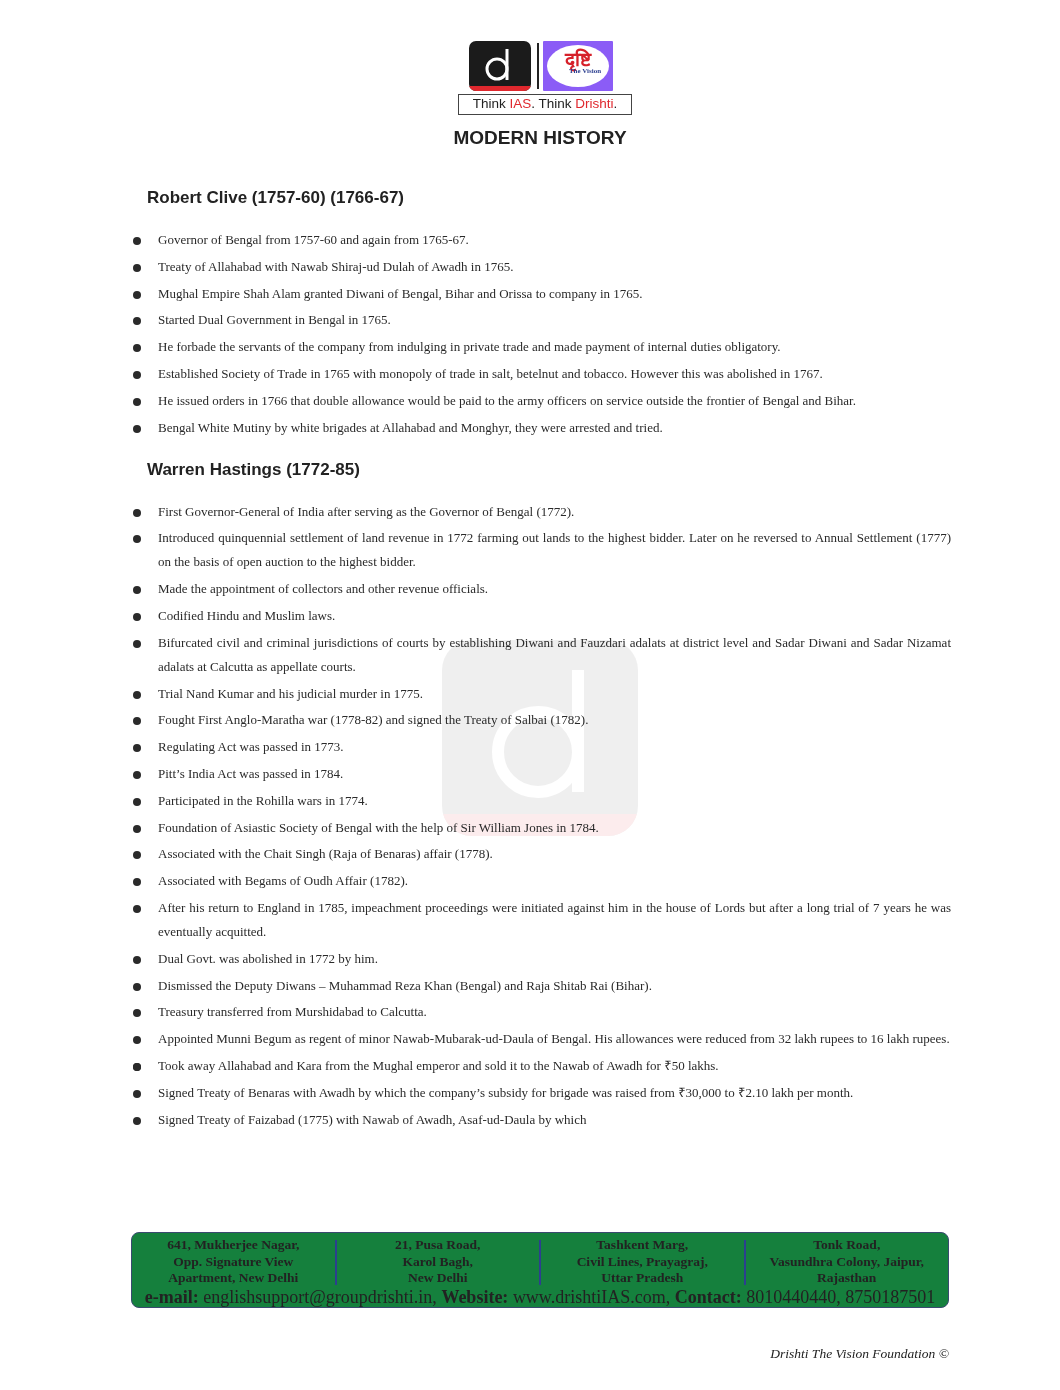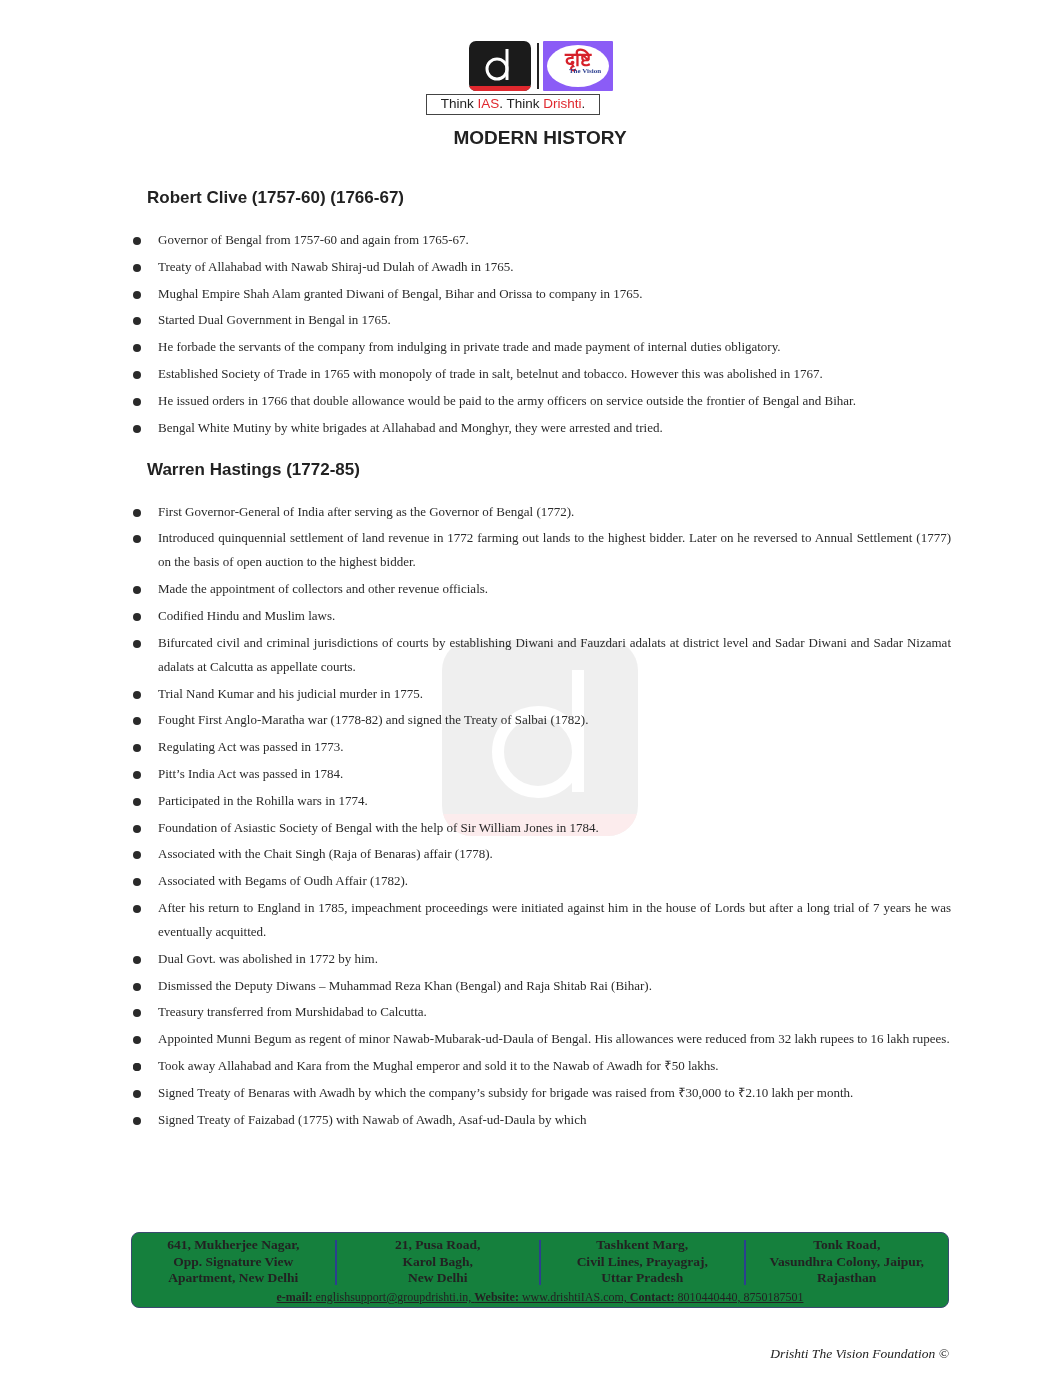--- a/index.html
+++ b/index.html
@@ -7,42 +7,42 @@
 
   .logo { position: absolute; left: 469px; top: 41px; width: 145px; height: 77px; }
   .logo-d { position: absolute; left: 0; top: 0; width: 62px; height: 50px; background: #1b1b1b; border-radius: 7px; overflow: hidden; }
   .logo-d .red { position: absolute; left: 0; bottom: 0; width: 100%; height: 5px; background: #e0282e; }
   .logo-d svg { position: absolute; left: 14px; top: 6px; }
   .logo-sep { position: absolute; left: 68px; top: 2px; width: 2px; height: 46px; background: #222; }
   .logo-hin { position: absolute; left: 74px; top: 0; width: 70px; height: 50px; background: #8b5cf6; border-radius: 1px; }
   .logo-hin .oval { position: absolute; left: 4px; top: 4px; width: 62px; height: 42px; background: #fff; border-radius: 50%; text-align: center; }
   .logo-hin .hin { font-family: "DejaVu Serif", serif; color: #d6202a; font-size: 19px; font-weight: bold; line-height: 24px; margin-top: 2px; display: block; }
   .logo-hin .vis { font-family: "Liberation Serif", serif; color: #2c3f8f; font-size: 7px; font-weight: bold; display: block; margin-top: -4px; padding-left: 14px; }
-  .tagline { position: absolute; left: 426px; top: 94px; width: 174px; height: 21px; border: 1.5px solid #444; box-sizing: border-box; font-family: "Liberation Sans", sans-serif; font-size: 13.5px; line-height: 18px; text-align: center; color: #222; white-space: nowrap; }
+  .tagline { position: absolute; left: 458px; top: 94px; width: 174px; height: 21px; border: 1.5px solid #444; box-sizing: border-box; font-family: "Liberation Sans", sans-serif; font-size: 13.5px; line-height: 18px; text-align: center; color: #222; white-space: nowrap; }
   .tagline .red { color: #e0282e; }
 
   .page-title { position: absolute; left: 0; width: 1080px; top: 127px; text-align: center; font-family: "Liberation Sans", sans-serif; font-weight: bold; font-size: 19px; color: #222; }
 
   .content { position: absolute; left: 131px; top: 168px; width: 820px; }
   .section-heading { font-family: "Liberation Sans", sans-serif; font-weight: bold; font-size: 17px; color: #222; margin: 16px; line-height: 28px; }
   .bullets { list-style: none; margin: 3px 0 6px 0; padding: 0; }
   .bullets li { position: relative; padding-left: 27px; font-family: "Liberation Serif", serif; font-size: 13px; line-height: 24px; margin-bottom: 2.8px; color: #2a2a2a; text-align: justify; }
   .bullets li .dot { position: absolute; left: 2px; top: 9px; width: 8px; height: 8px; background: #2a2a2a; border-radius: 50%; }
   #sec1 { margin-top: 0; }
   #sec2 { margin-top: 4px; }
 
   .watermark { position: absolute; left: 442px; top: 640px; width: 196px; height: 196px; background: #e8e8e8; border-radius: 30px; opacity: 0.65; overflow: hidden; pointer-events: none; }
   .watermark .wm-red { position: absolute; left: 0; bottom: 0; width: 100%; height: 22px; background: #fbe3e4; }
   .watermark svg { position: absolute; left: 40px; top: 20px; }
 
   .footer-box { position: absolute; left: 131px; top: 1232px; width: 818px; height: 76px; border: 1.5px solid #3a4a70; border-radius: 8px; background: #15803d; box-sizing: border-box; font-family: "Liberation Serif", serif; }
   .addr-row { display: flex; height: 50px; padding-top: 4px; }
   .addr { flex: 1; text-align: center; font-weight: bold; font-size: 13.5px; line-height: 16.5px; color: #222; }
   .addr-sep { width: 2px; background: #2c3f8f; margin: 3px 0 2px 0; }
-  .contact { text-align: center; font-size: 12px; line-height: 16px; color: #222; margin-top: 2px; text-decoration: underline; }
+  .contact { text-align: center; font-size: 18px; line-height: 16px; color: #222; margin-top: 2px; }
   .contact b { font-weight: bold; }
   .copyright { position: absolute; right: 111px; top: 1346px; font-family: "Liberation Serif", serif; font-style: italic; font-size: 13.5px; color: #222; }
 </style>
 </head>
 <body>
 
 <div class="logo">
   <div class="logo-d">
     <svg width="34" height="36" viewBox="0 0 34 36">
       <circle cx="14" cy="22" r="10" fill="none" stroke="#fff" stroke-width="3"></circle>

